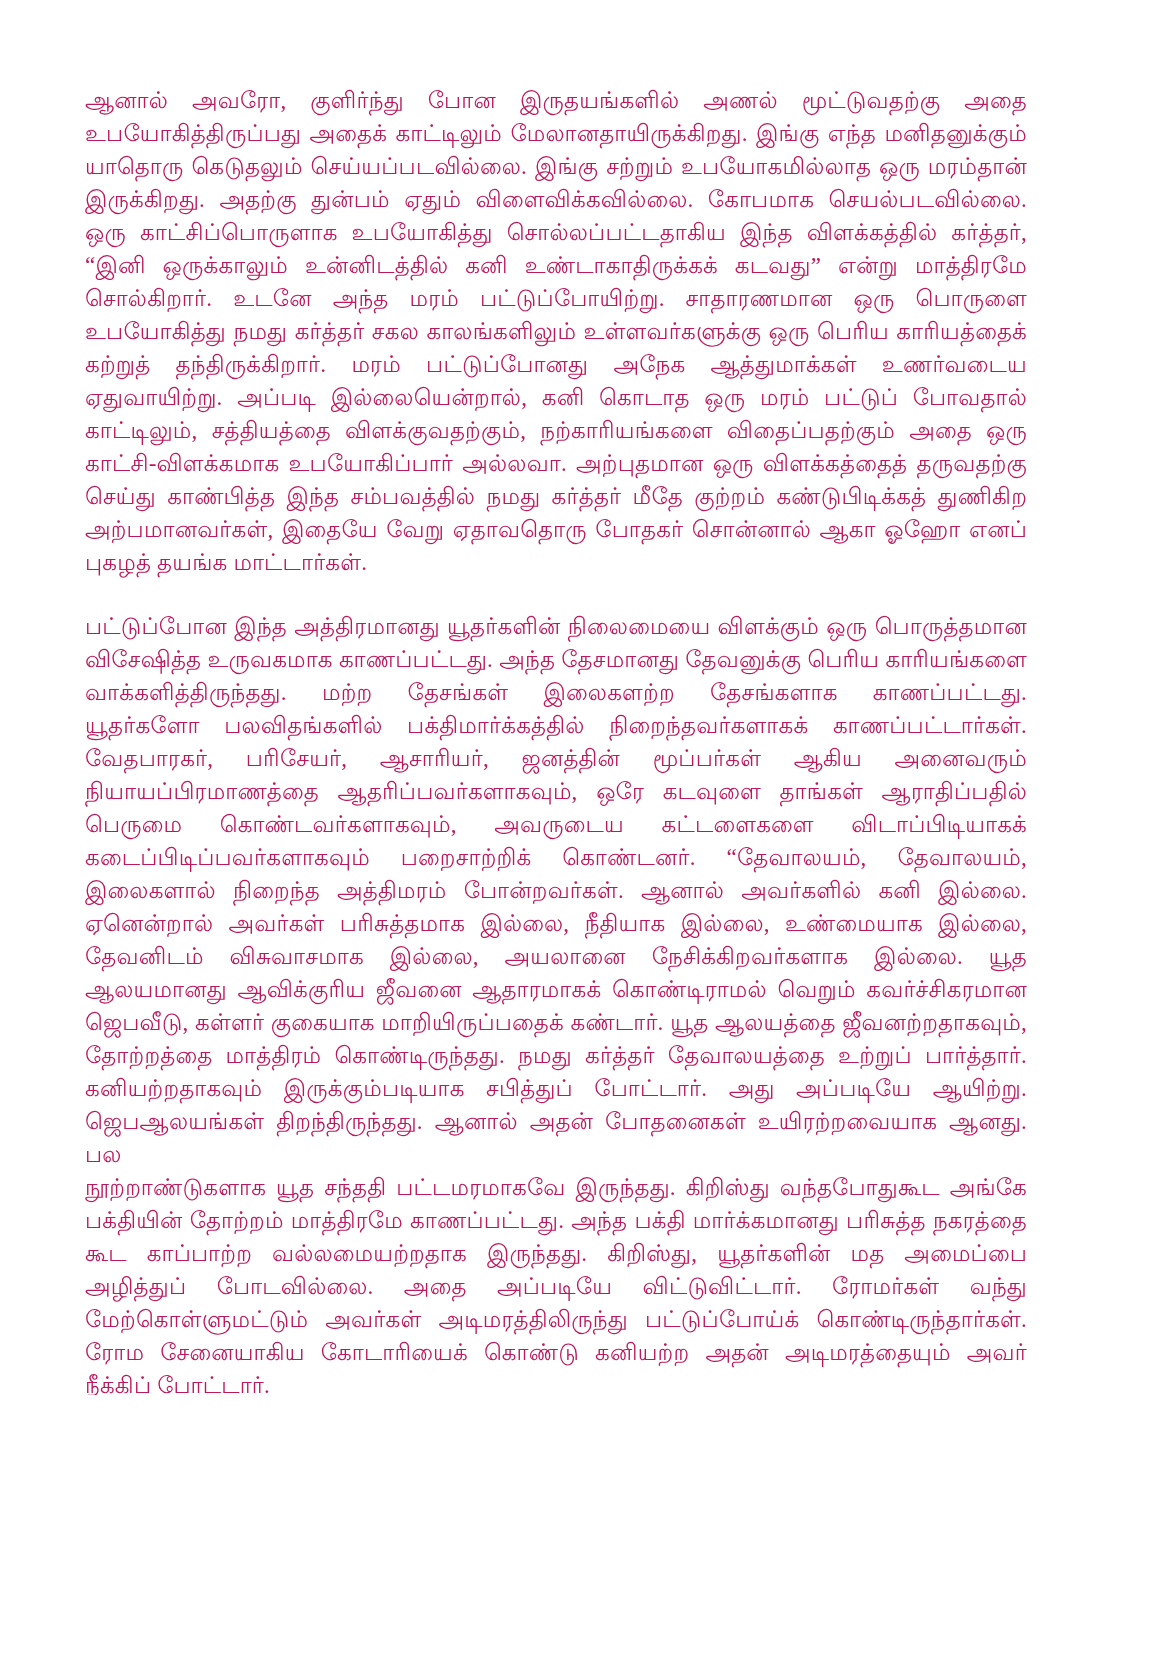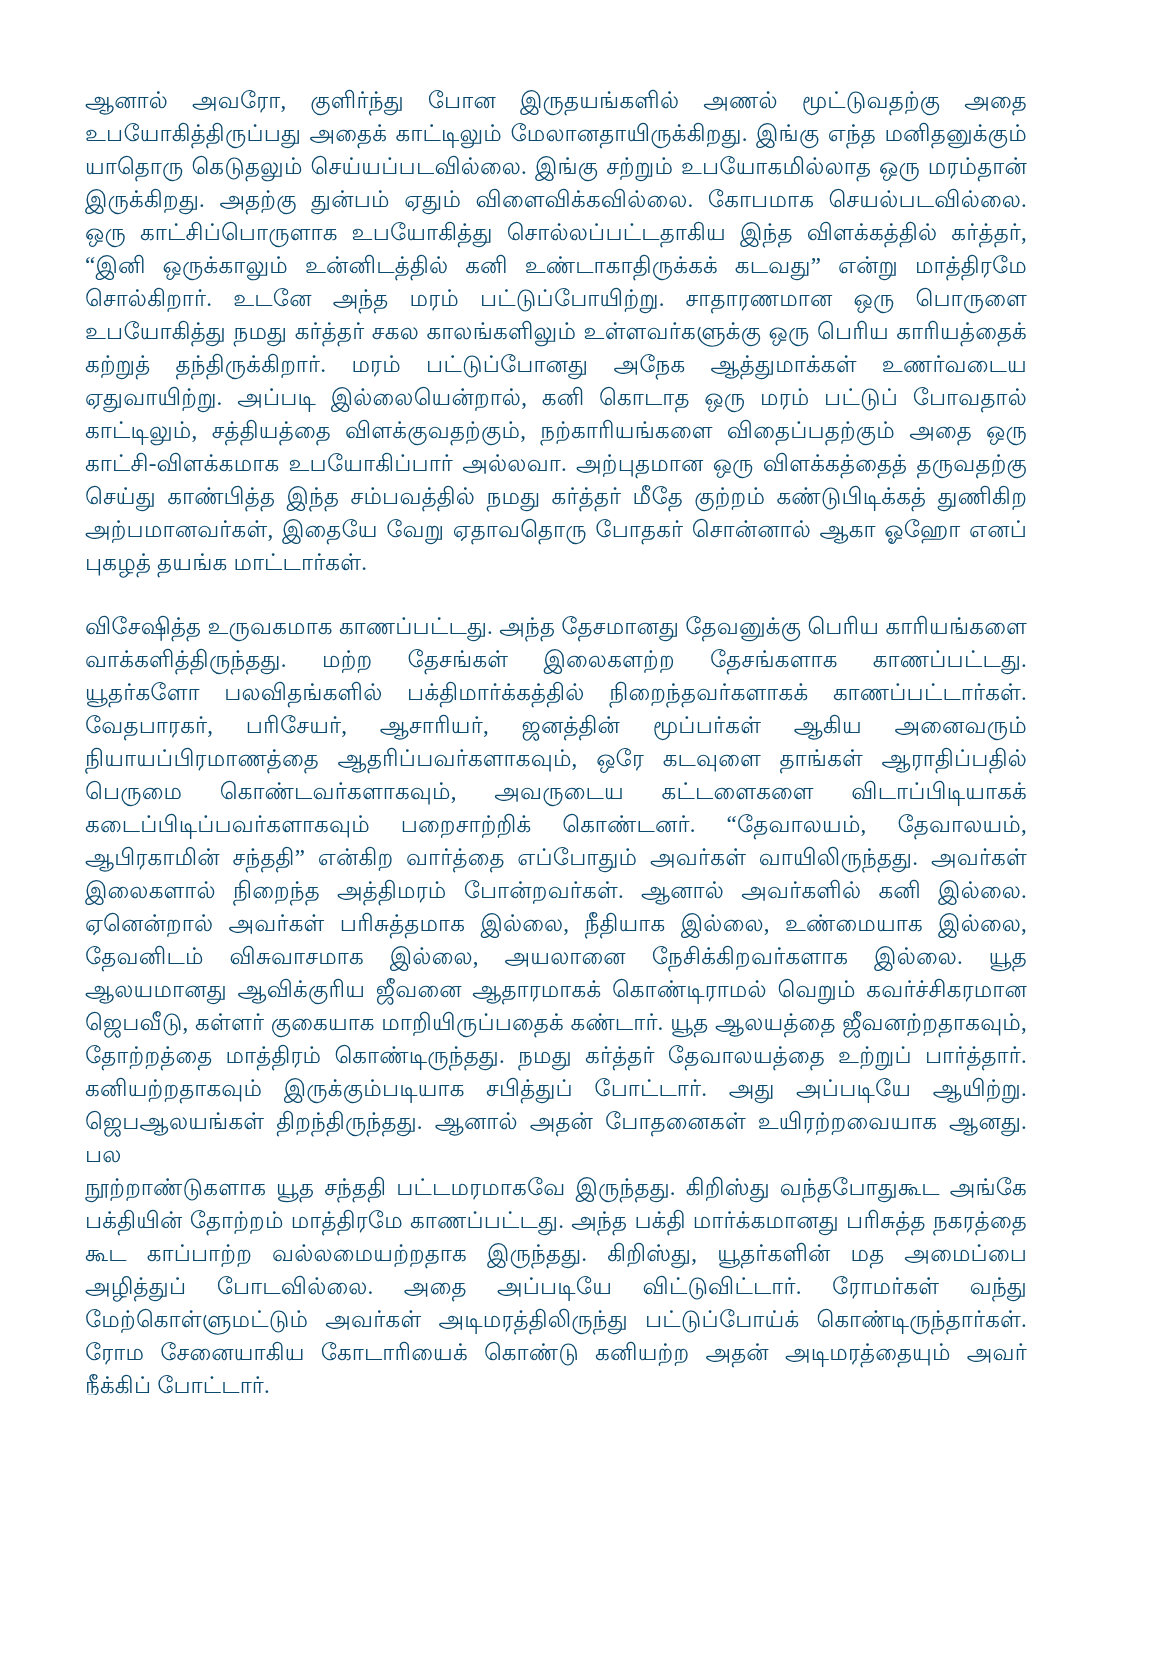--- a/index.html
+++ b/index.html
@@ -5,21 +5,21 @@
   html, body {
     margin: 0;
     padding: 0;
     background: #ffffff;
   }
   .page {
     position: relative;
     width: 1167px;
     height: 1395px;
     background: #ffffff;
-    color: #0c4a6e;
+    color: #be185d;
     font-family: "Liberation Serif", "DejaVu Serif", serif;
     overflow: hidden;
   }
   .text-body {
     position: absolute;
     left: 85px;
     top: 84px;
     width: 942px;
   }
   .paragraph { margin: 0; }
@@ -71,28 +71,28 @@
         <div class="line">உபயோகித்து நமது கர்த்தர் சகல காலங்களிலும் உள்ளவர்களுக்கு ஒரு பெரிய காரியத்தைக்</div>
         <div class="line">கற்றுத் தந்திருக்கிறார். மரம் பட்டுப்போனது அநேக ஆத்துமாக்கள் உணர்வடைய</div>
         <div class="line">ஏதுவாயிற்று. அப்படி இல்லையென்றால், கனி கொடாத ஒரு மரம் பட்டுப் போவதால்</div>
         <div class="line">காட்டிலும், சத்தியத்தை விளக்குவதற்கும், நற்காரியங்களை விதைப்பதற்கும் அதை ஒரு</div>
         <div class="line">காட்சி-விளக்கமாக உபயோகிப்பார் அல்லவா. அற்புதமான ஒரு விளக்கத்தைத் தருவதற்கு</div>
         <div class="line">செய்து காண்பித்த இந்த சம்பவத்தில் நமது கர்த்தர் மீதே குற்றம் கண்டுபிடிக்கத் துணிகிற</div>
         <div class="line">அற்பமானவர்கள், இதையே வேறு ஏதாவதொரு போதகர் சொன்னால் ஆகா ஓஹோ எனப்</div>
         <div class="line para-end">புகழத் தயங்க மாட்டார்கள்.</div>
       </div>
       <div class="paragraph">
+        <div class="line">பட்டுப்போன இந்த அத்திரமானது யூதர்களின் நிலைமையை விளக்கும் ஒரு பொருத்தமான</div>
         <div class="line">விசேஷித்த உருவகமாக காணப்பட்டது. அந்த தேசமானது தேவனுக்கு பெரிய காரியங்களை</div>
         <div class="line">வாக்களித்திருந்தது. மற்ற தேசங்கள் இலைகளற்ற தேசங்களாக காணப்பட்டது.</div>
         <div class="line">யூதர்களோ பலவிதங்களில் பக்திமார்க்கத்தில் நிறைந்தவர்களாகக் காணப்பட்டார்கள்.</div>
         <div class="line">வேதபாரகர், பரிசேயர், ஆசாரியர், ஜனத்தின் மூப்பர்கள் ஆகிய அனைவரும்</div>
         <div class="line">நியாயப்பிரமாணத்தை ஆதரிப்பவர்களாகவும், ஒரே கடவுளை தாங்கள் ஆராதிப்பதில்</div>
         <div class="line">பெருமை கொண்டவர்களாகவும், அவருடைய கட்டளைகளை விடாப்பிடியாகக்</div>
         <div class="line">கடைப்பிடிப்பவர்களாகவும் பறைசாற்றிக் கொண்டனர். “தேவாலயம், தேவாலயம்,</div>
-        <div class="line">ஆபிரகாமின் சந்ததி” என்கிற வார்த்தை எப்போதும் அவர்கள் வாயிலிருந்தது. அவர்கள்</div>
         <div class="line">இலைகளால் நிறைந்த அத்திமரம் போன்றவர்கள். ஆனால் அவர்களில் கனி இல்லை.</div>
         <div class="line">ஏனென்றால் அவர்கள் பரிசுத்தமாக இல்லை, நீதியாக இல்லை, உண்மையாக இல்லை,</div>
         <div class="line">தேவனிடம் விசுவாசமாக இல்லை, அயலானை நேசிக்கிறவர்களாக இல்லை. யூத</div>
         <div class="line">ஆலயமானது ஆவிக்குரிய ஜீவனை ஆதாரமாகக் கொண்டிராமல் வெறும் கவர்ச்சிகரமான</div>
         <div class="line">ஜெபவீடு, கள்ளர் குகையாக மாறியிருப்பதைக் கண்டார். யூத ஆலயத்தை ஜீவனற்றதாகவும்,</div>
         <div class="line">தோற்றத்தை மாத்திரம் கொண்டிருந்தது. நமது கர்த்தர் தேவாலயத்தை உற்றுப் பார்த்தார்.</div>
         <div class="line">கனியற்றதாகவும் இருக்கும்படியாக சபித்துப் போட்டார். அது அப்படியே ஆயிற்று.</div>
         <div class="line">ஜெபஆலயங்கள் திறந்திருந்தது. ஆனால் அதன் போதனைகள் உயிரற்றவையாக ஆனது. பல</div>
         <div class="line">நூற்றாண்டுகளாக யூத சந்ததி பட்டமரமாகவே இருந்தது. கிறிஸ்து வந்தபோதுகூட அங்கே</div>
         <div class="line">பக்தியின் தோற்றம் மாத்திரமே காணப்பட்டது. அந்த பக்தி மார்க்கமானது பரிசுத்த நகரத்தை</div>

